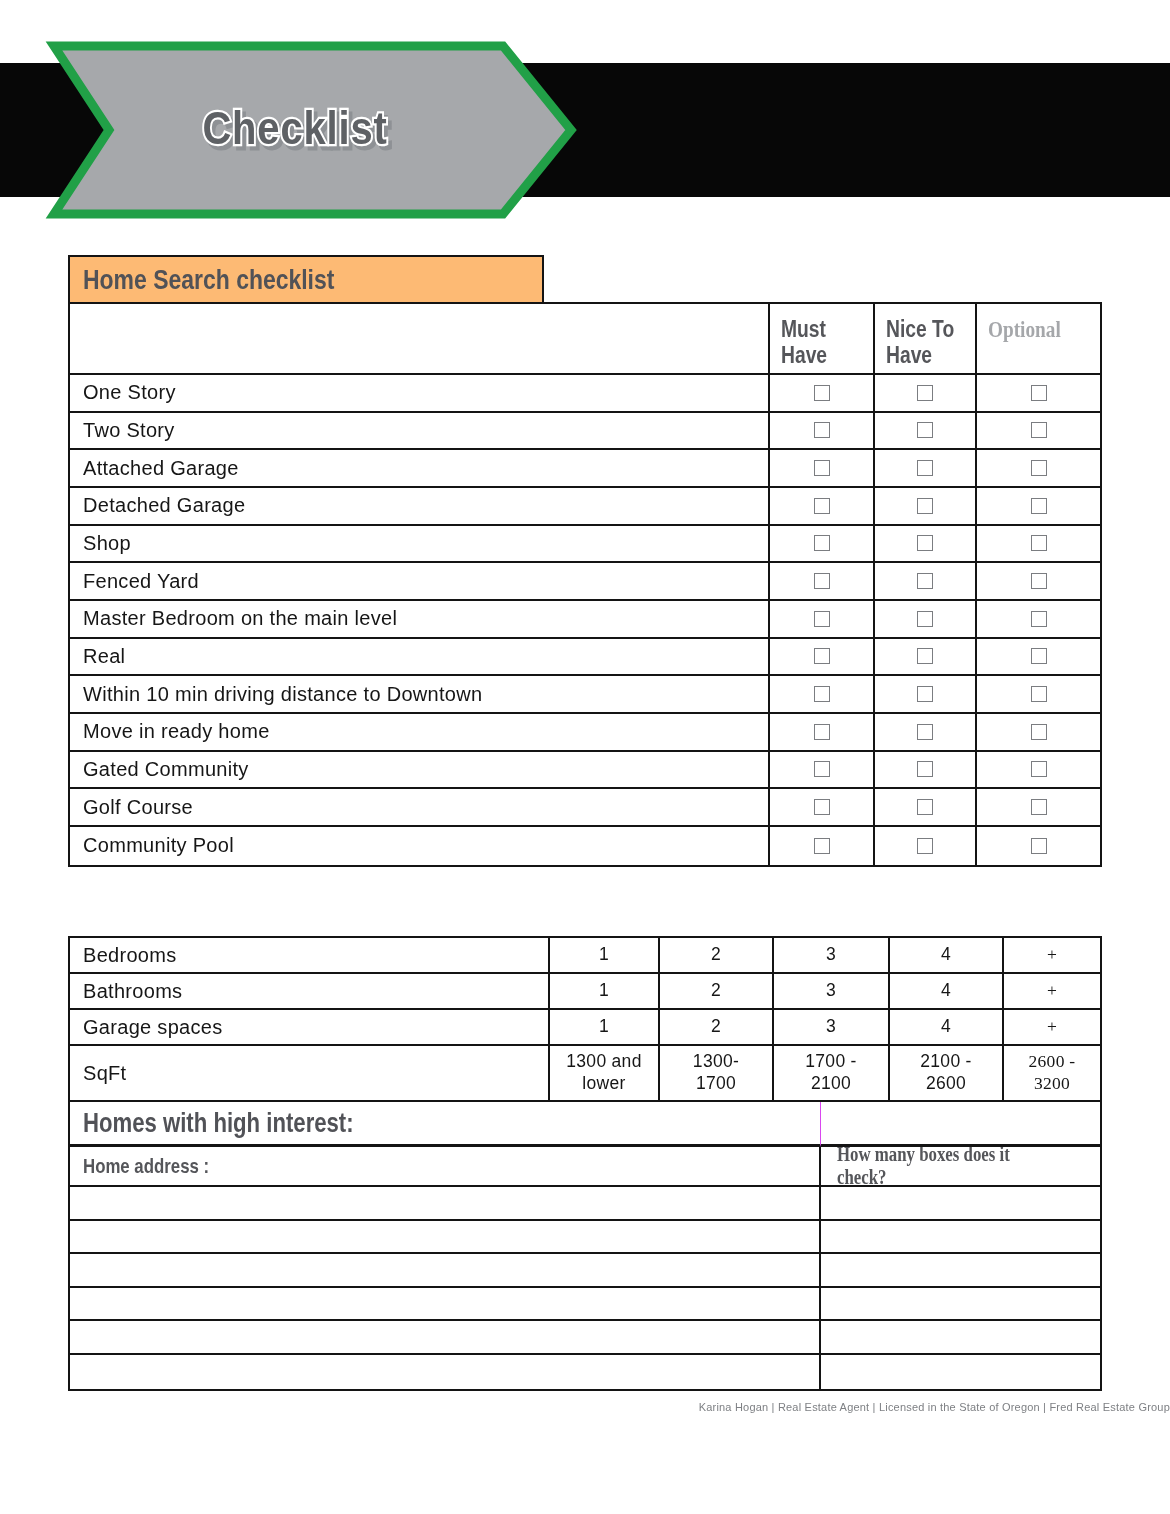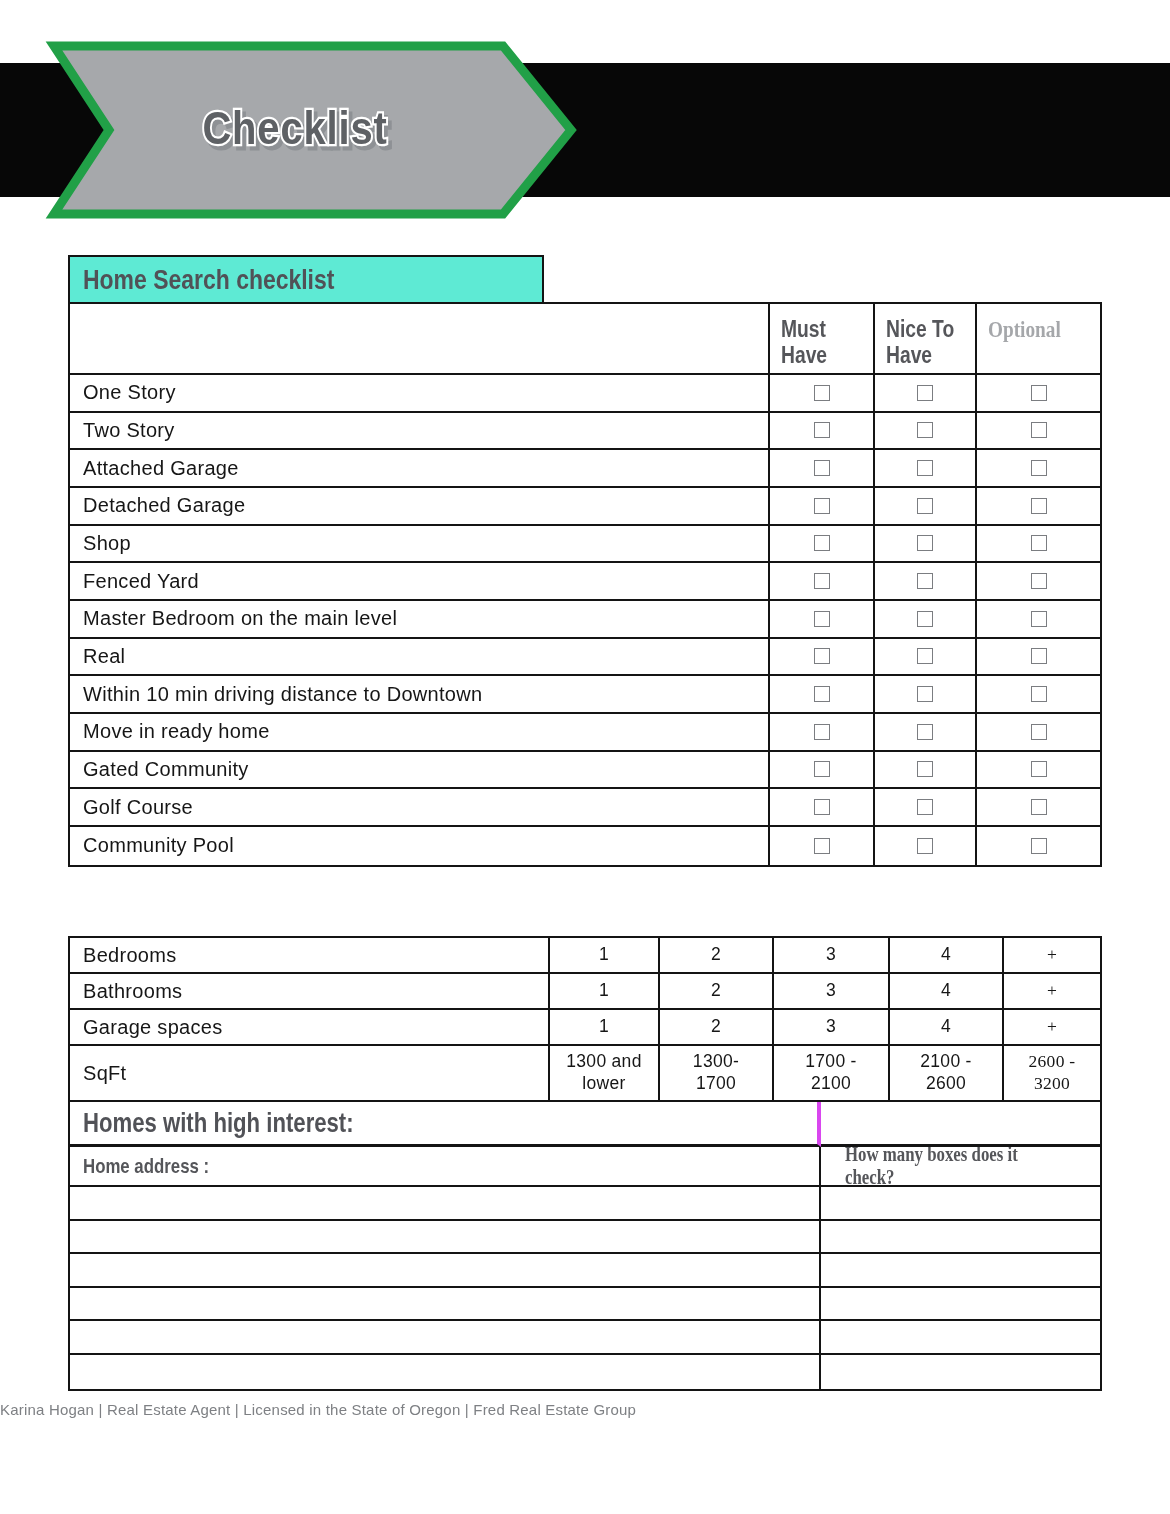--- a/index.html
+++ b/index.html
@@ -9,21 +9,21 @@
     font-family:"Liberation Sans", sans-serif;
   }
   .band {
     position:absolute; left:0; top:63px; width:1170px; height:134px;
     background:#070707;
   }
   .banner-svg { position:absolute; left:42px; top:38px; }
 
   .title-box {
     position:absolute; left:68px; top:255px; width:476px; height:47px;
-    border:2px solid #141414; border-bottom:none; background:#5eead4;
+    border:2px solid #141414; border-bottom:none; background:#fdba74;
     display:flex; align-items:center; padding-left:13px;
   }
   .title-box .t { font-size:28px; font-weight:bold; color:#515257; }
 
   .h-cond { display:inline-block; transform:scaleX(0.82); transform-origin:left center; }
 
   .grid { position:absolute; background:#fff; display:grid; border:2px solid #141414; }
 
   #checklist-grid {
     left:68px; top:302px; width:1034px;
@@ -55,29 +55,29 @@
     white-space:pre-line; text-align:center; line-height:1.25; letter-spacing:0.3px;
   }
 
   #interest-grid {
     left:68px; top:1100px; width:1034px;
     grid-template-columns:751px 279px;
     grid-template-rows:45px 40px repeat(6, 33.6px);
   }
   .cell.hi-title {
     padding-left:13px; font-weight:bold; font-size:27px; color:#515257;
-    border-right:4px solid #d946ef; border-bottom:3px solid #141414;
+    border-right:1px solid #d946ef; border-bottom:3px solid #141414;
   }
   .cell.hi-title-right { border-bottom:3px solid #141414; }
   .cell.hi-head { padding-left:13px; font-weight:bold; font-size:20.5px; color:#55565A; }
-  .cell.hi-head.right { padding-left:24px;justify-content:center; }
+  .cell.hi-head.right { padding-left:16px;justify-content:center; }
 
   .footer {
     position:absolute; left:0; top:1401px; width:1170px;
-    text-align:left; font-size:15px; color:#7E8084; letter-spacing:0.2px;
+    text-align:right; font-size:11px; color:#7E8084; letter-spacing:0.2px;
   }
 </style>
 </head>
 <body>
 
 <div class="band"></div>
 
 <svg class="banner-svg" width="540" height="185" viewBox="0 0 540 185">
   <polygon points="12,8 461,8 529,92 461,176 12,176 67,92" fill="#A6A8AB" stroke="#21A047" stroke-width="9" stroke-linejoin="miter"></polygon>
   <g transform="translate(38,0) scale(0.85 1)" style="font-family:'Liberation Sans',sans-serif; font-weight:bold; font-size:47px; letter-spacing:1px;">

